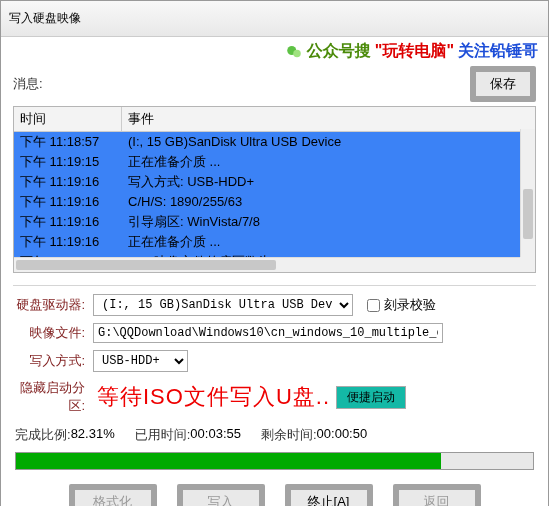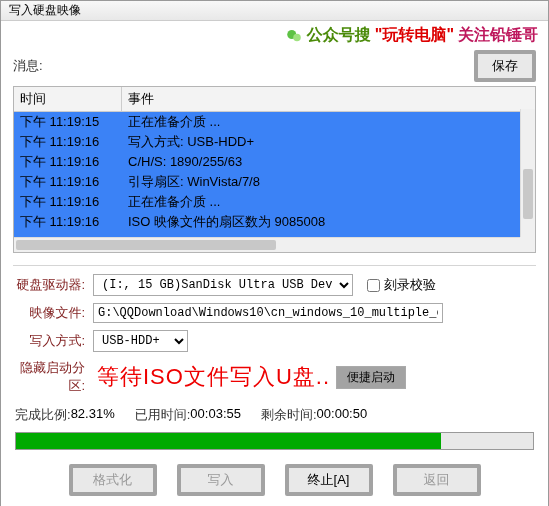--- a/index.html
+++ b/index.html
@@ -1,26 +1,26 @@
 <!DOCTYPE html>
 <html><head>
 <meta charset="utf-8">
 <style>
 * { box-sizing: border-box; margin: 0; padding: 0; }
 body { font-family: "Microsoft YaHei", sans-serif; font-size: 12px; background: #fff; width: 549px; }
 .wrapper { border: 1px solid #999; background: #fff; }
-.topbar { height: 20px; background: linear-gradient(#f8f8f8,#e8e8e8); border-bottom: 1px solid #ccc; display: flex; align-items: center; padding: 0 8px; }
+.topbar { height: 36px; background: linear-gradient(#f8f8f8,#e8e8e8); border-bottom: 1px solid #ccc; display: flex; align-items: center; padding: 0 8px; }
 .banner { display: flex; align-items: center; justify-content: flex-end; padding: 4px 10px 2px; gap: 4px; font-size: 16px; }
 .wechat-icon { width: 18px; height: 18px; }
 .banner .b1 { color: #4a8a08; font-weight: bold; }
 .banner .b2 { color: #d00; font-weight: bold; }
-.banner .b3 { color: #be185d; font-weight: bold; }
+.banner .b3 { color: #1d4ed8; font-weight: bold; }
 .msg-row { display: flex; align-items: center; padding: 2px 12px 4px; }
 .msg-row .label { flex: 1; color: #333; font-size: 13px; }
-.btn { background: #e9e9e9; border: 4px solid #a3a3a3; border-radius: 2px; padding: 3px 14px; font-size: 13px; cursor: pointer; font-family: inherit; }
+.btn { background: #e9e9e9; border: 6px solid #a3a3a3; border-radius: 2px; padding: 3px 14px; font-size: 13px; cursor: pointer; font-family: inherit; }
 .log-panel { margin: 0 12px 12px; border: 1px solid #b5b5b5; background: #3b82f6; position: relative; }
 .log-header { display: flex; border-bottom: 1px solid #ccc; background: #f3f3f3; font-size: 13px; }
 .log-header .c1 { width: 108px; padding: 3px 6px; border-right: 1px solid #ccc; }
 .log-header .c2 { flex: 1; padding: 3px 6px; }
 .log-body { height: 140px; overflow: hidden; }
 .log-row { display: flex; font-size: 13px; line-height: 20px; }
 .log-row .c1 { width: 108px; padding: 0 6px; white-space: nowrap; }
 .log-row .c2 { flex: 1; padding: 0 6px; white-space: nowrap; overflow: hidden; }
 .scroll-v { position: absolute; right: 0; top: 22px; bottom: 15px; width: 15px; background: #f0f0f0; border-left: 1px solid #ddd; }
 .scroll-v .thumb { position: absolute; left: 2px; right: 2px; top: 60px; height: 50px; background: #c8c8c8; border-radius: 2px; }
@@ -30,21 +30,21 @@
 .sep { height: 1px; background: #d5d5d5; margin: 8px 12px; }
 .form { padding: 0 14px; }
 .form-row { display: flex; align-items: center; margin: 7px 0; }
 .form-row .lbl { width: 78px; text-align: right; padding-right: 8px; color: #7f1d1d; font-size: 13px; }
 select, input[type="text"] { font-family: "Courier New", monospace; font-size: 12px; padding: 2px 4px; border: 1px solid #aaa; background: #fff; }
 .sel-drive { width: 260px; }
 .txt-image { width: 350px; }
 .sel-mode { width: 95px; }
 .chk { display: flex; align-items: center; margin-left: 14px; font-size: 13px; }
 .chk input { margin-right: 4px; }
-.smallbtn { background: #a3a3a3; border: 1px solid #aaa; padding: 2px 10px; font-size: 12px; margin-left: 6px; cursor: pointer; font-family: inherit; }
+.smallbtn { background: #14b8a6; border: 1px solid #aaa; padding: 2px 10px; font-size: 12px; margin-left: 6px; cursor: pointer; font-family: inherit; }
 .overlay-text { color: #e00; font-size: 22px; font-weight: normal; margin-left: 4px; letter-spacing: 1px; }
 .progress-info { display: flex; padding: 4px 14px; font-size: 13px; gap: 0; }
 .progress-info .lab { color: #333; }
 .progress-info .val { margin-right: 20px; }
 .progress-bar { margin: 4px 14px; height: 18px; border: 1px solid #999; background: #e8e8e8; position: relative; }
 .progress-fill { position: absolute; left: 0; top: 0; bottom: 0; width: 82.3%; background: #0a0; }
 .speed-row { text-align: right; padding: 4px 20px 8px; font-size: 13px; }
 .speed-row .lab { margin-right: 10px; }
 .buttons { display: flex; justify-content: center; gap: 20px; padding: 10px 0 14px; }
 .btn-wide { width: 88px; text-align: center; }
@@ -72,20 +72,24 @@
     <span class="label">消息:</span>
     <button class="btn">保存</button>
   </div>
 
   <div class="log-panel">
     <div class="log-header">
       <div class="c1">时间</div>
       <div class="c2">事件</div>
     </div>
     <div class="log-body" id="log-body">
+        <div class="log-row">
+          <div class="c1">下午 11:18:57</div>
+          <div class="c2">(I:, 15 GB)SanDisk Ultra USB Device</div>
+        </div>
         <div class="log-row">
           <div class="c1">下午 11:19:15</div>
           <div class="c2">正在准备介质 ...</div>
         </div>
         <div class="log-row">
           <div class="c1">下午 11:19:16</div>
           <div class="c2">写入方式: USB-HDD+</div>
         </div>
         <div class="log-row">
           <div class="c1">下午 11:19:16</div>

